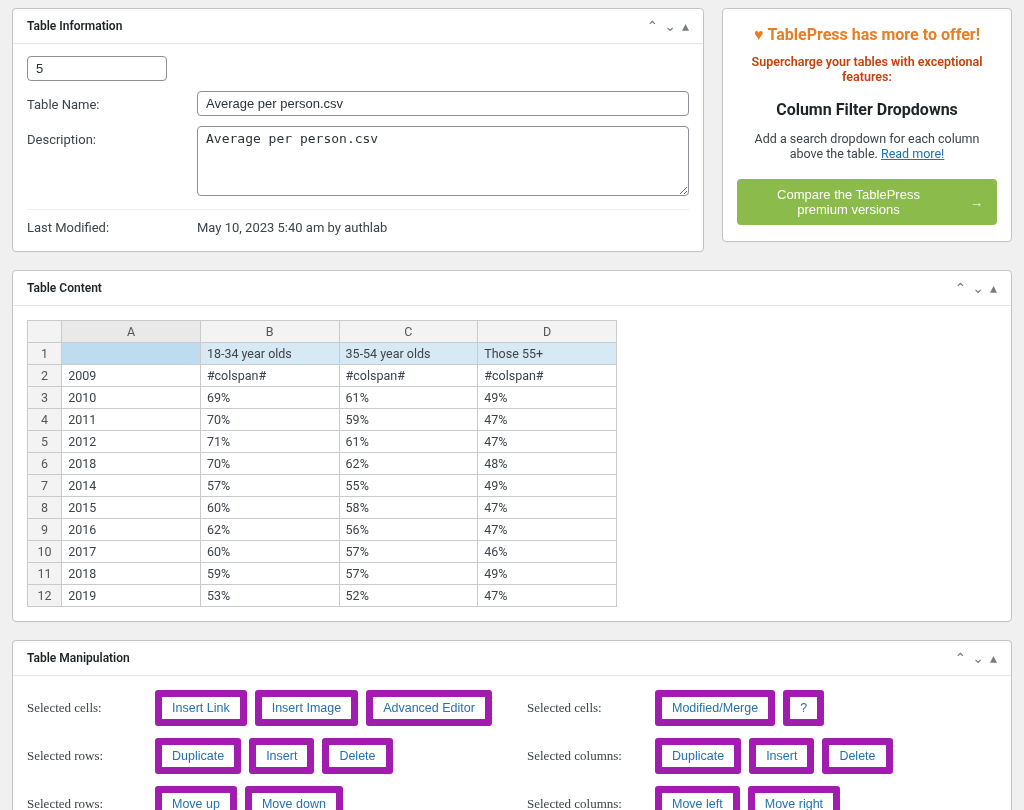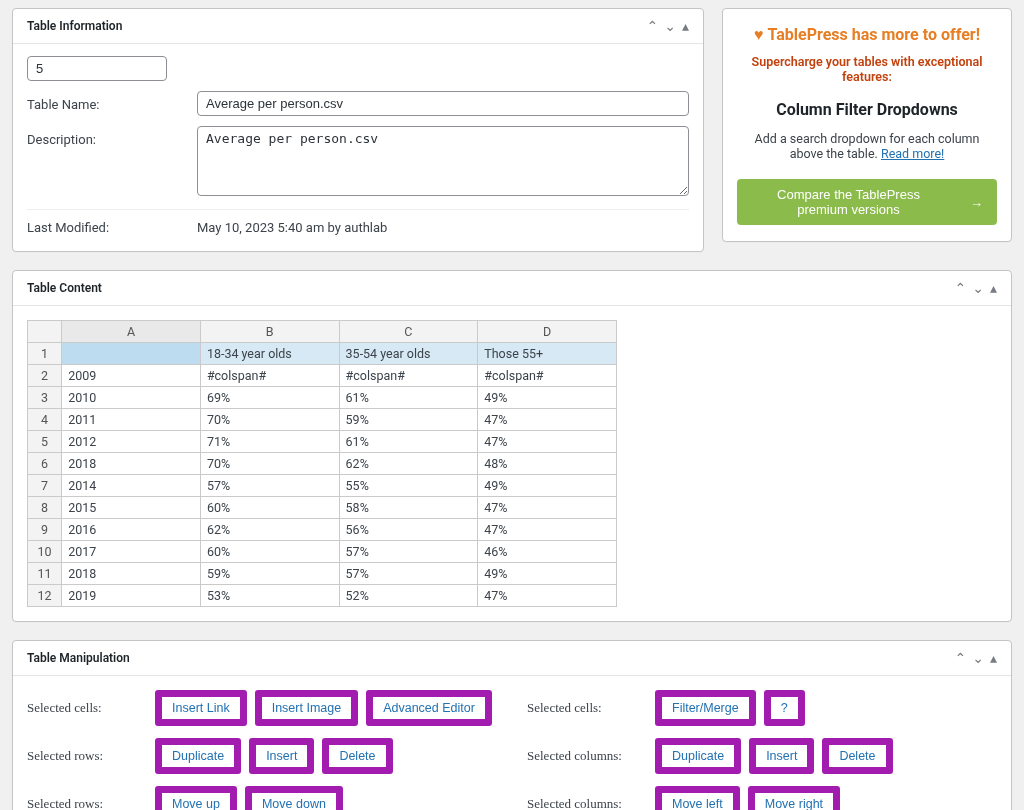--- a/index.html
+++ b/index.html
@@ -304,21 +304,21 @@
           <span class="lbl">Selected rows:</span>
           <button class="btn-outline">Hide</button>
           <button class="btn-outline">Show</button>
         </div>
 
       </div>
 
       <div class="manip-col">
         <div class="manip-row">
           <span class="lbl">Selected cells:</span>
-          <button class="btn-outline">Filter/Merge</button>
+          <button class="btn-outline">Modified/Merge</button>
           <button class="btn-outline">?</button>
         </div>
         <div class="manip-row">
           <span class="lbl">Selected columns:</span>
           <button class="btn-outline">Duplicate</button>
           <button class="btn-outline">Insert</button>
           <button class="btn-outline">Delete</button>
         </div>
         <div class="manip-row">
           <span class="lbl">Selected columns:</span>

